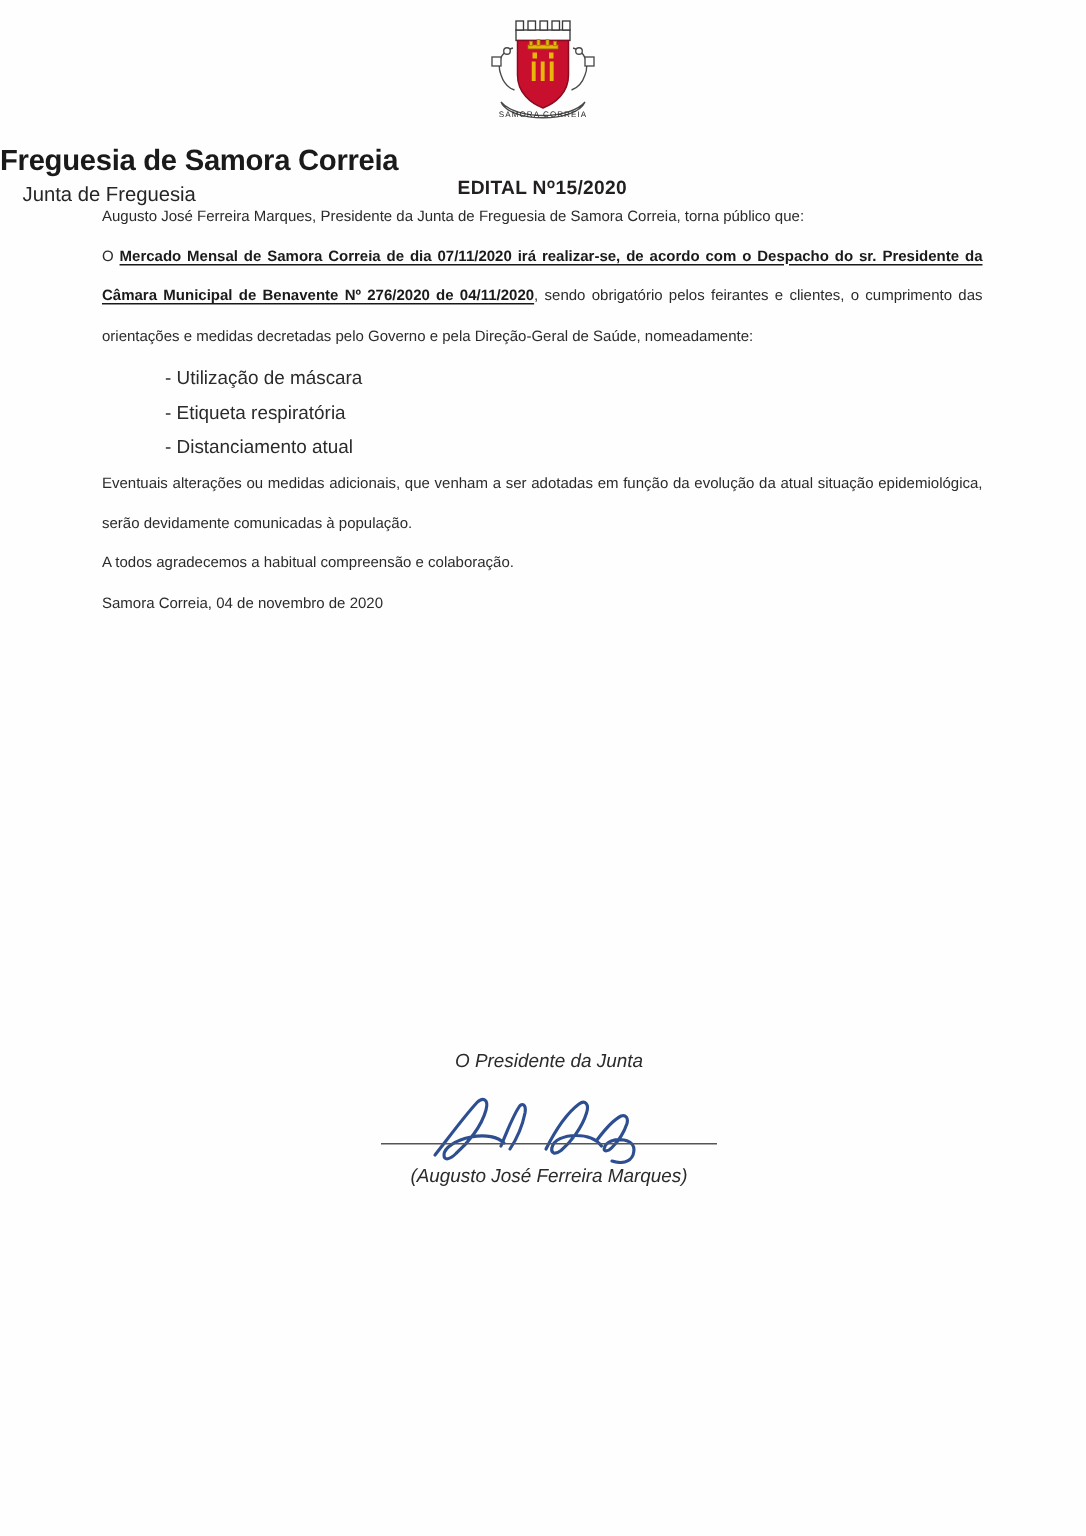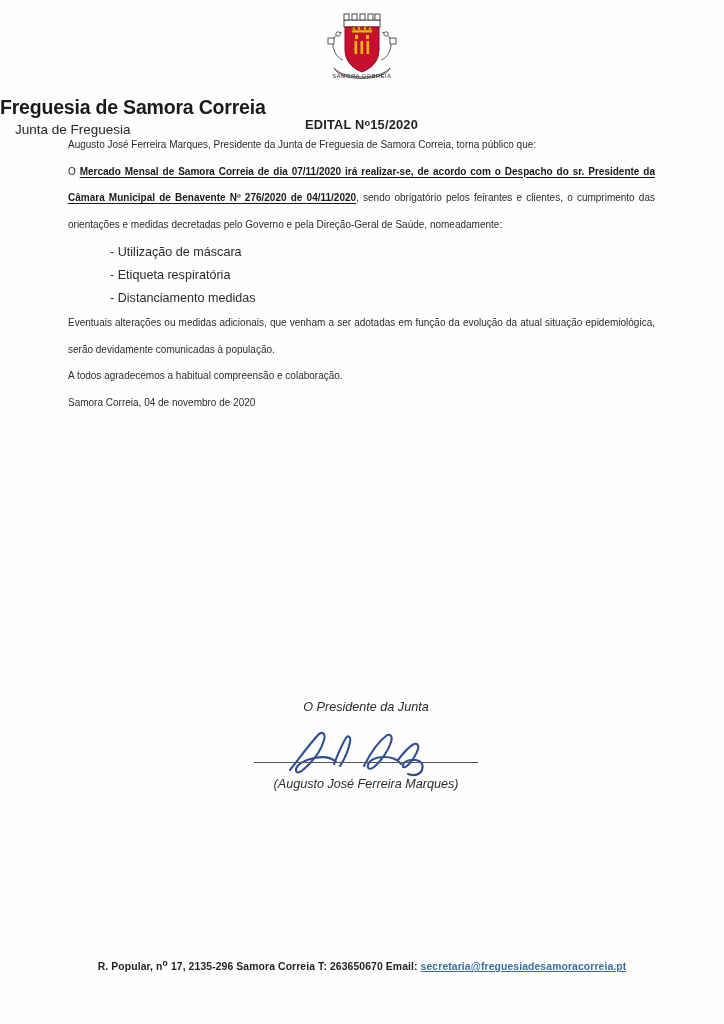--- a/index.html
+++ b/index.html
@@ -208,21 +208,21 @@
       <span class="ord"><span>EDITAL N</span><sup>o</sup><span>15/2020</span></span>
     </div>
 
     <p class="body-text p-intro">Augusto José Ferreira Marques, Presidente da Junta de Freguesia de Samora Correia, torna público que:</p>
 
     <p class="body-text p-market"><span>O </span><span class="hl">Mercado Mensal de Samora Correia de dia 07/11/2020 irá realizar-se, de acordo com o Despacho do sr. Presidente da Câmara Municipal de Benavente Nº 276/2020 de 04/11/2020</span><span>, sendo obrigatório pelos feirantes e clientes, o cumprimento das orientações e medidas decretadas pelo Governo e pela Direção-Geral de Saúde, nomeadamente:</span></p>
 
     <ul class="measures">
       <li>- Utilização de máscara</li>
       <li>- Etiqueta respiratória</li>
-      <li>- Distanciamento medidas</li>
+      <li>- Distanciamento atual</li>
     </ul>
 
     <p class="body-text p-eventuais">Eventuais alterações ou medidas adicionais, que venham a ser adotadas em função da evolução da atual situação epidemiológica, serão devidamente comunicadas à população.</p>
 
     <p class="body-text p-thanks">A todos agradecemos a habitual compreensão e colaboração.</p>
 
     <p class="body-text p-place">Samora Correia, 04 de novembro de 2020</p>
   </div>
 
   <div class="sig-block">
@@ -243,17 +243,14 @@
                    C158 37 164 35 170 36 C175 37 178 40 176 46
                    C174 51 168 52 162 50"></path>
         </g>
       </svg>
       <div style="position:absolute;left:8px;top:38px;width:224px;height:1px;background:#555;"></div>
     </div>
 
     <div class="sig-name">(Augusto José Ferreira Marques)</div>
   </div>
 
-  <div class="footer">
-    <span>R. Popular, n</span><sup>o</sup><span> 17, 2135-296 Samora Correia T: 263650670 Email: </span><a class="mail" href="#">secretaria@freguesiadesamoracorreia.pt</a>
-  </div>
 
 </div>
 
 </body></html>

